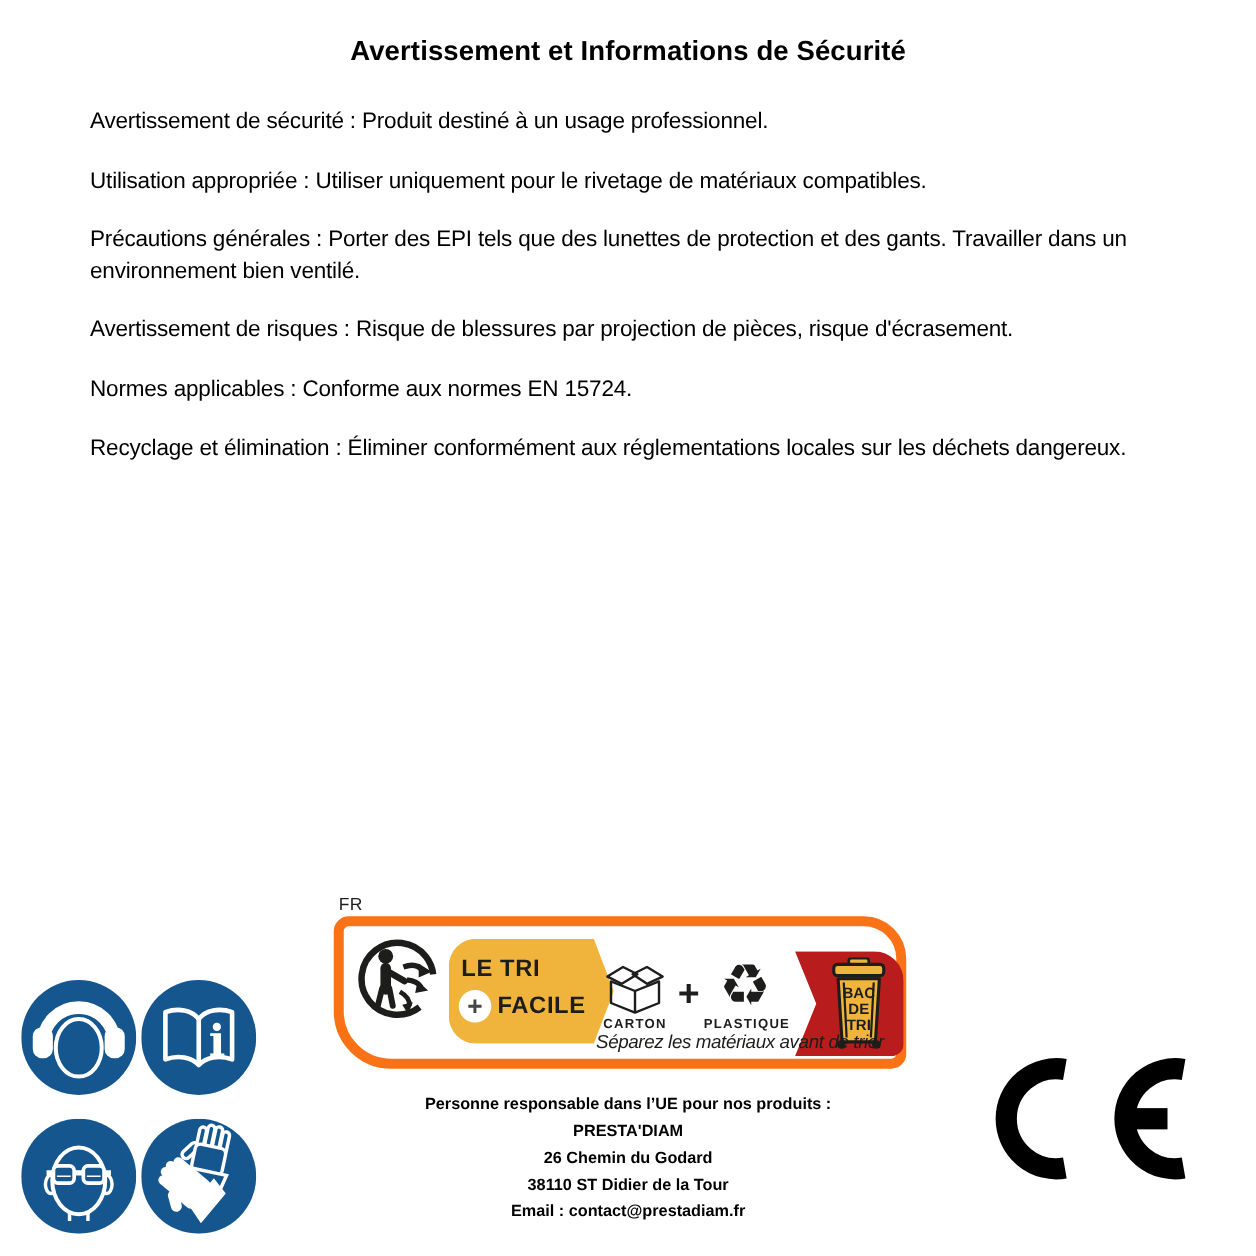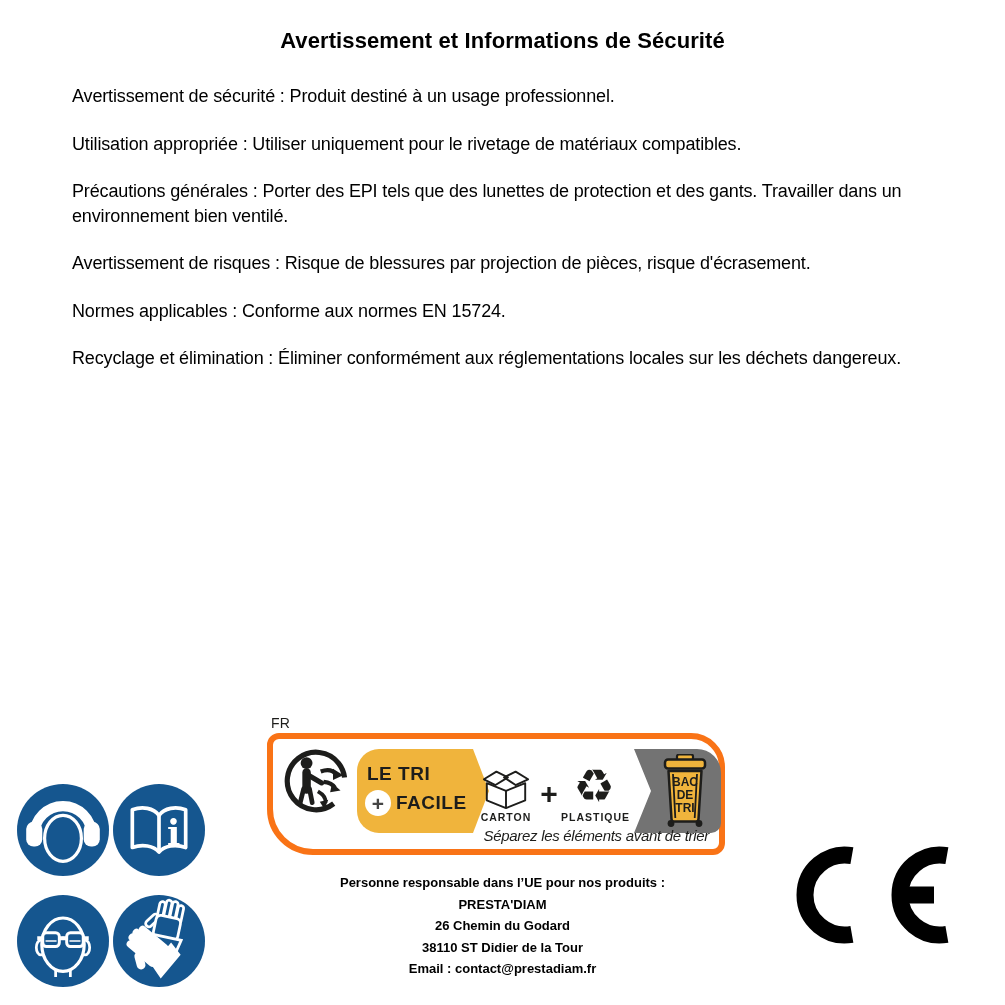--- a/index.html
+++ b/index.html
@@ -20,21 +20,21 @@
     display:grid;grid-template-columns:92px 92px;grid-auto-rows:92px;
     column-gap:4px;row-gap:19px;
   }
   .picto{width:92px;height:92px;display:block;}
 
   
   .banner{position:absolute;left:267px;top:715px;width:460px;}
   .fr-label{font-size:14px;font-weight:normal;letter-spacing:.3px;height:18px;padding-left:4px;color:#1d1d1b;}
   .banner-box{
     position:relative;width:458px;height:122px;background:#fff;
-    border:6px solid #f97316;border-radius:12px 34px 12px 46px;box-sizing:border-box;
+    border:8px solid #f97316;border-radius:12px 34px 12px 46px;box-sizing:border-box;
   }
   .triman{position:absolute;left:9px;top:9px;}
   .badge{
     position:absolute;left:84px;top:10px;width:132px;height:84px;background:#F0B43C;
     border-radius:22px 0 0 22px;
     clip-path:polygon(0 0, calc(100% - 16px) 0, 100% 50%, calc(100% - 16px) 100%, 0 100%);
     padding:16px 0 0 8px;box-sizing:border-box;
   }
   .badge-l1{font-size:19px;font-weight:bold;color:#1d1d1b;letter-spacing:.5px;line-height:17px;padding-left:2px;}
   .badge-l2{display:flex;align-items:center;gap:5px;margin-top:8px;}
@@ -44,21 +44,21 @@
   }
   .badge-facile{font-size:19px;font-weight:bold;color:#1d1d1b;letter-spacing:.5px;}
   .material{position:absolute;text-align:center;color:#1d1d1b;}
   .material-carton{left:203px;top:23px;width:60px;}
   .material-plastique{left:288px;top:23px;width:66px;}
   .mat-icon{height:48px;display:flex;align-items:center;justify-content:center;}
   .recycle-glyph{font-size:46px;line-height:48px;color:#1d1d1b;}
   .mat-label{font-size:10.5px;font-weight:bold;letter-spacing:1px;margin-top:1px;}
   .plus-sep{position:absolute;left:264px;top:40px;width:24px;text-align:center;font-size:30px;font-weight:bold;color:#1d1d1b;line-height:1;}
   .bin-block{
-    position:absolute;left:361px;top:10px;width:87px;height:84px;background:#737373;
+    position:absolute;left:361px;top:20px;width:87px;height:84px;background:#b91c1c;
     border-radius:0 24px 10px 0;
     clip-path:polygon(0 0,100% 0,100% 100%,0 100%,17px 50%);
     display:flex;align-items:center;justify-content:center;padding-left:14px;box-sizing:border-box;
   }
   .tagline{
     position:absolute;right:10px;bottom:5px;font-style:italic;font-size:15px;
     color:#1d1d1b;letter-spacing:-0.3px;
   }
 
   
@@ -189,21 +189,21 @@
         <circle cx="8" cy="69.5" r="3.4" fill="#1d1d1b"></circle>
         <circle cx="36" cy="69.5" r="3.4" fill="#1d1d1b"></circle>
         <path d="M5.5 17 L8.5 65 Q8.7 67.5 11 67.5 L33 67.5 Q35.3 67.5 35.5 65 L38.5 17 Z" fill="#F0B43C" stroke="#1d1d1b" stroke-width="2.5" stroke-linejoin="round"></path>
         <path d="M10 20 L12.3 64 M34 20 L31.7 64" fill="none" stroke="#1d1d1b" stroke-width="1.8"></path>
         <text x="22" y="32" text-anchor="middle" font-size="12" font-weight="bold" fill="#1d1d1b">BAC</text>
         <text x="22" y="45" text-anchor="middle" font-size="12" font-weight="bold" fill="#1d1d1b">DE</text>
         <text x="22" y="58" text-anchor="middle" font-size="12" font-weight="bold" fill="#1d1d1b">TRI</text>
       </svg>
     </div>
 
-    <div class="tagline">Séparez les éléments avant de trier</div>
+    <div class="tagline">Séparez les matériaux avant de trier</div>
   </div>
 </div>
 
 <div class="contact">
   <div>Personne responsable dans l’UE pour nos produits :</div>
   <div>PRESTA'DIAM</div>
   <div>26 Chemin du Godard</div>
   <div>38110 ST Didier de la Tour</div>
   <div>Email : contact@prestadiam.fr</div>
 </div>

